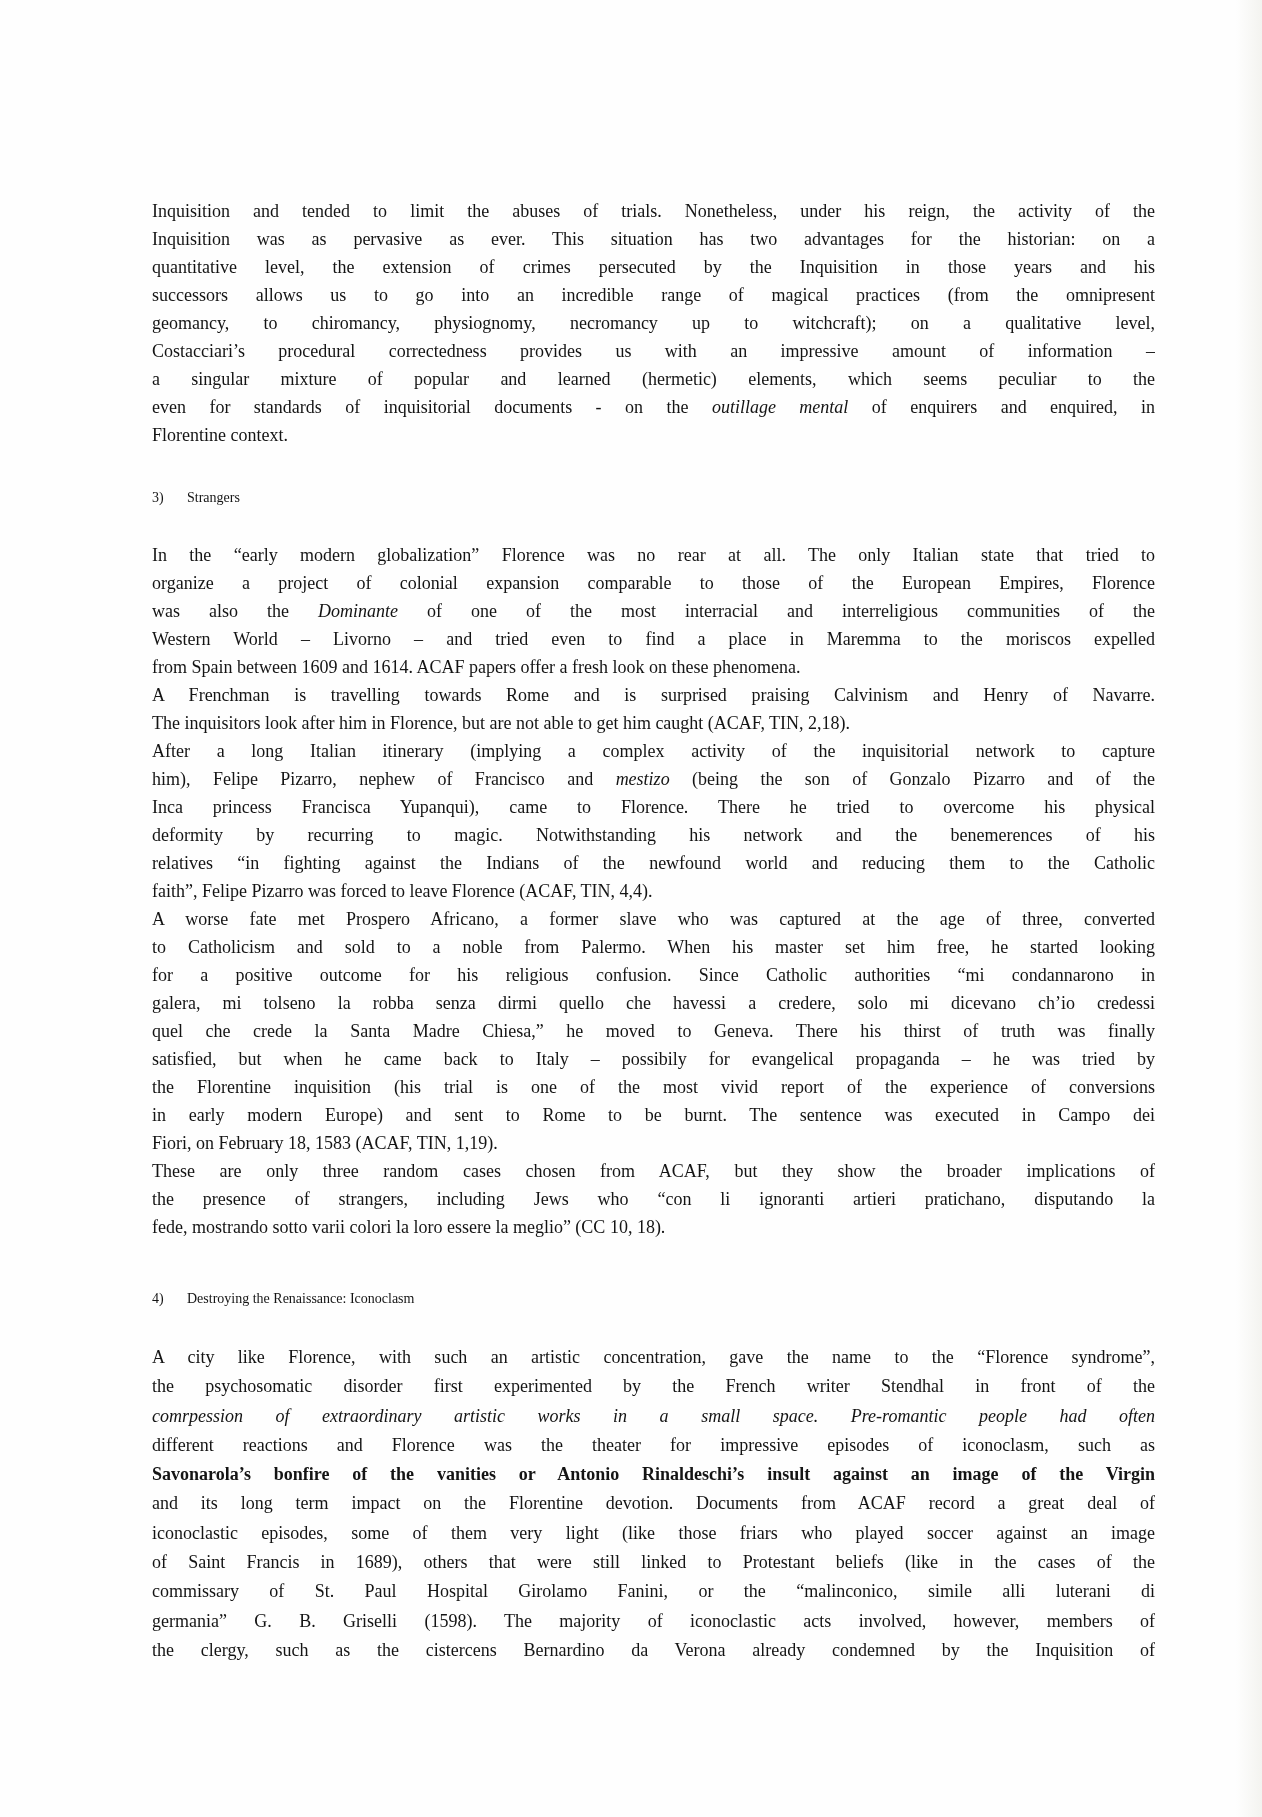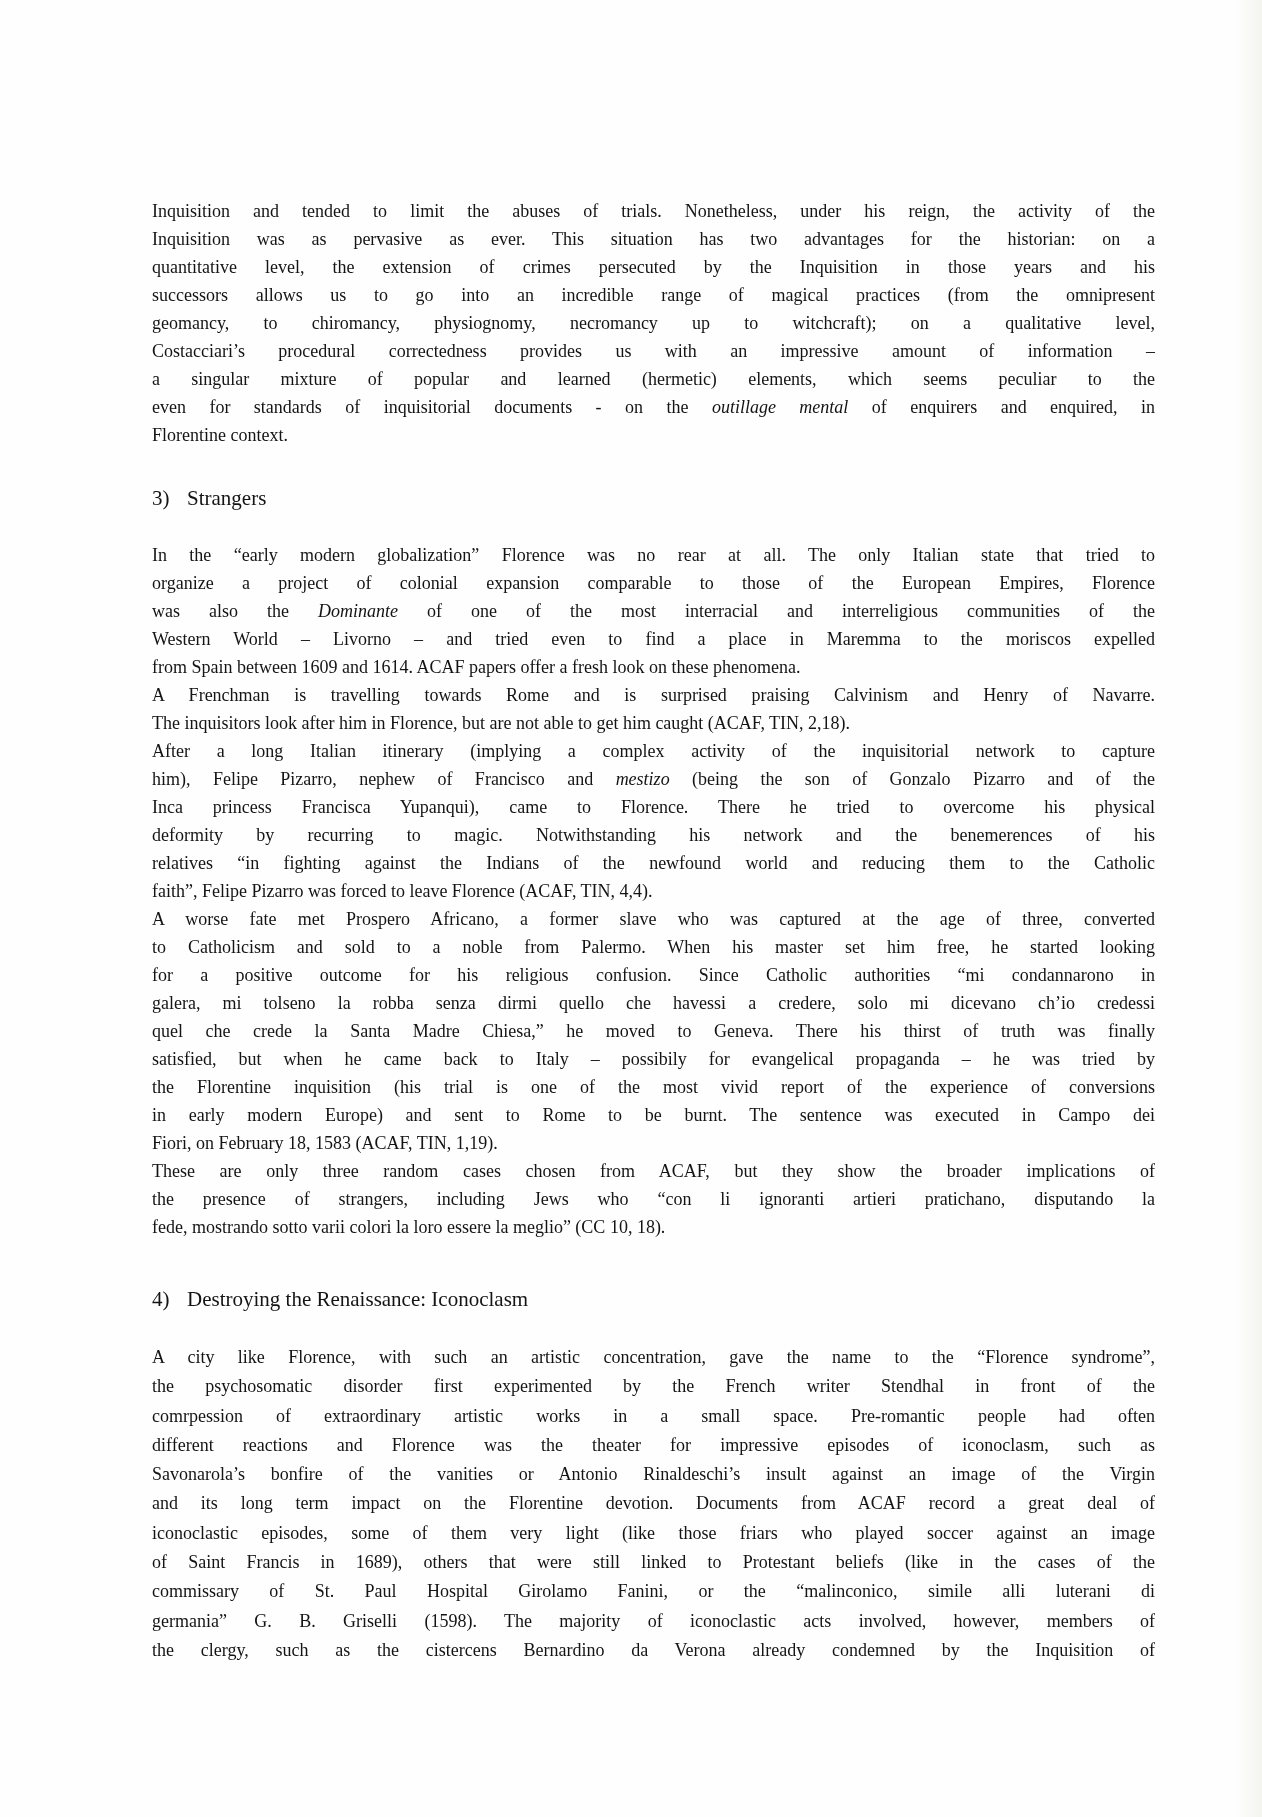--- a/index.html
+++ b/index.html
@@ -41,21 +41,21 @@
       text-align: justify;
       text-align-last: justify;
       overflow: hidden;
     }
     .line.last {
       text-align-last: left;
     }
     .heading {
       position: absolute;
       left: 152px;
-      font-size: 21px;
+      font-size: 14px;
       line-height: 28px;
       white-space: nowrap;
     }
     .heading .num {
       display: inline-block;
       width: 35px;
     }
     em { font-style: italic; }
   </style>
 </head>
@@ -112,23 +112,23 @@
     <span class="line last">fede, mostrando sotto varii colori la loro essere la meglio” (CC 10, 18).</span>
   </div>
 
   <div class="heading" style="top:1285px;">
     <span class="num">4)</span><span>Destroying the Renaissance: Iconoclasm</span>
   </div>
 
   <div class="block" style="top:1343px;">
     <span class="line" style="height:29.3px;line-height:29.3px;">A city like Florence, with such an artistic concentration, gave the name to the “Florence syndrome”,</span>
     <span class="line" style="height:29.3px;line-height:29.3px;">the psychosomatic disorder first experimented by the French writer Stendhal in front of the</span>
-    <span class="line" style="height:29.3px;line-height:29.3px;">comrpession of extraordinary artistic works in a small space. Pre-romantic people had often</span>
+    <span class="line" style="height:29.3px;line-height:29.3px;font-style:italic;">comrpession of extraordinary artistic works in a small space. Pre-romantic people had often</span>
     <span class="line" style="height:29.3px;line-height:29.3px;">different reactions and Florence was the theater for impressive episodes of iconoclasm, such as</span>
-    <span class="line" style="height:29.3px;line-height:29.3px;">Savonarola’s bonfire of the vanities or Antonio Rinaldeschi’s insult against an image of the Virgin</span>
+    <span class="line" style="height:29.3px;line-height:29.3px;font-weight:bold;">Savonarola’s bonfire of the vanities or Antonio Rinaldeschi’s insult against an image of the Virgin</span>
     <span class="line" style="height:29.3px;line-height:29.3px;">and its long term impact on the Florentine devotion. Documents from ACAF record a great deal of</span>
     <span class="line" style="height:29.3px;line-height:29.3px;font-family:Liberation Serif, serif;">iconoclastic episodes, some of them very light (like those friars who played soccer against an image</span>
     <span class="line" style="height:29.3px;line-height:29.3px;">of Saint Francis in 1689), others that were still linked to Protestant beliefs (like in the cases of the</span>
     <span class="line" style="height:29.3px;line-height:29.3px;">commissary of St. Paul Hospital Girolamo Fanini, or the “malinconico, simile alli luterani di</span>
     <span class="line" style="height:29.3px;line-height:29.3px;">germania” G. B. Griselli (1598). The majority of iconoclastic acts involved, however, members of</span>
     <span class="line" style="height:29.3px;line-height:29.3px;">the clergy, such as the cistercens Bernardino da Verona already condemned by the Inquisition of</span>
   </div>
 </div>
 
 </body></html>

